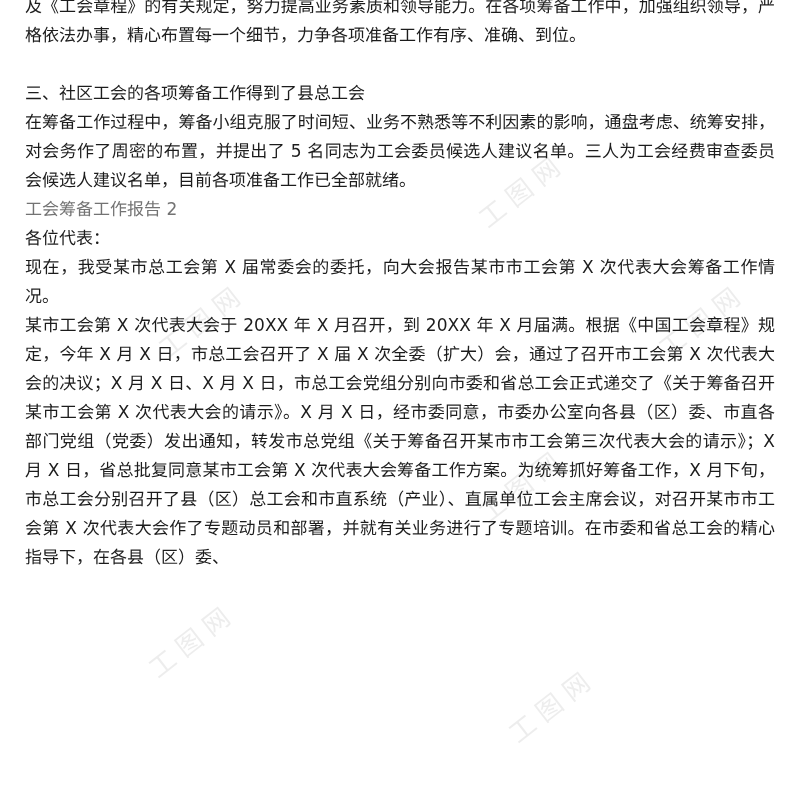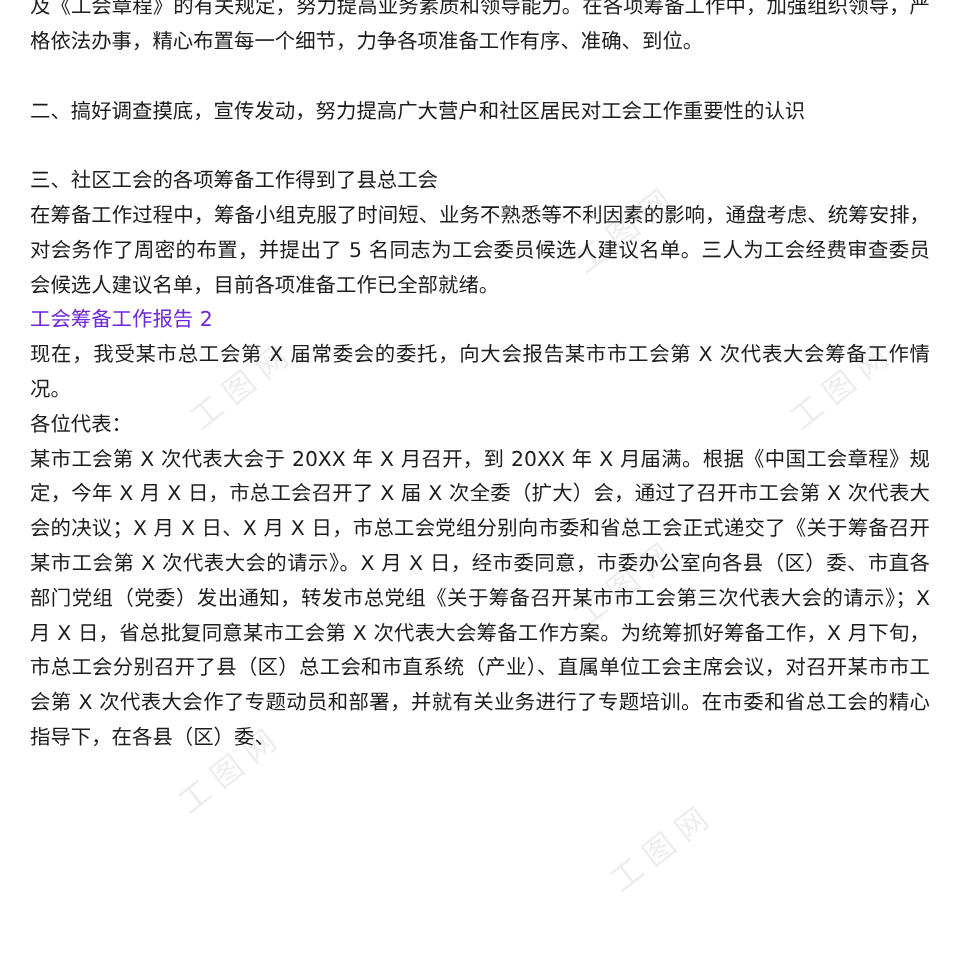--- a/index.html
+++ b/index.html
@@ -54,21 +54,21 @@
     word-break: break-all;
   }
   .content p {
     margin: 0;
   }
   .gap-before {
     margin-top: 29px !important;
   }
   .doc-link {
     display: block;
-    color: #6d28d9;
+    color: #737373;
     text-decoration: none;
     cursor: pointer;
   }
 </style>
 </head>
 <body>
 
 <div class="page">
 
   <div class="watermark-layer">
@@ -76,30 +76,29 @@
     <span class="wm">工图网</span>
     <span class="wm">工图网</span>
     <span class="wm">工图网</span>
     <span class="wm">工图网</span>
     <span class="wm">工图网</span>
   </div>
 
   <div class="content">
     <p>及《工会章程》的有关规定，努力提高业务素质和领导能力。在各项筹备工作中，加强组织领导，严格依法办事，精心布置每一个细节，力争各项准备工作有序、准确、到位。</p>
 
-    <p class="gap-before">二、搞好调查摸底，宣传发动，努力提高广大营户和社区居民对工会工作重要性的认识</p>
 
 
     <p class="gap-before">三、社区工会的各项筹备工作得到了县总工会</p>
 
     <p>在筹备工作过程中，筹备小组克服了时间短、业务不熟悉等不利因素的影响，通盘考虑、统筹安排，对会务作了周密的布置，并提出了 5 名同志为工会委员候选人建议名单。三人为工会经费审查委员会候选人建议名单，目前各项准备工作已全部就绪。</p>
 
 
     <a class="doc-link" href="#">工会筹备工作报告 2</a>
 
+    <p>各位代表：</p>
+
     <p>现在，我受某市总工会第 X 届常委会的委托，向大会报告某市市工会第 X 次代表大会筹备工作情况。</p>
-
-    <p>各位代表：</p>
 
     <p>某市工会第 X 次代表大会于 20XX 年 X 月召开，到 20XX 年 X 月届满。根据《中国工会章程》规定，今年 X 月 X 日，市总工会召开了 X 届 X 次全委（扩大）会，通过了召开市工会第 X 次代表大会的决议；X 月 X 日、X 月 X 日，市总工会党组分别向市委和省总工会正式递交了《关于筹备召开某市工会第 X 次代表大会的请示》。X 月 X 日，经市委同意，市委办公室向各县（区）委、市直各部门党组（党委）发出通知，转发市总党组《关于筹备召开某市市工会第三次代表大会的请示》；X 月 X 日，省总批复同意某市工会第 X 次代表大会筹备工作方案。为统筹抓好筹备工作，X 月下旬，市总工会分别召开了县（区）总工会和市直系统（产业）、直属单位工会主席会议，对召开某市市工会第 X 次代表大会作了专题动员和部署，并就有关业务进行了专题培训。在市委和省总工会的精心指导下，在各县（区）委、</p>
   </div>
 
 </div>
 
 </body></html>

